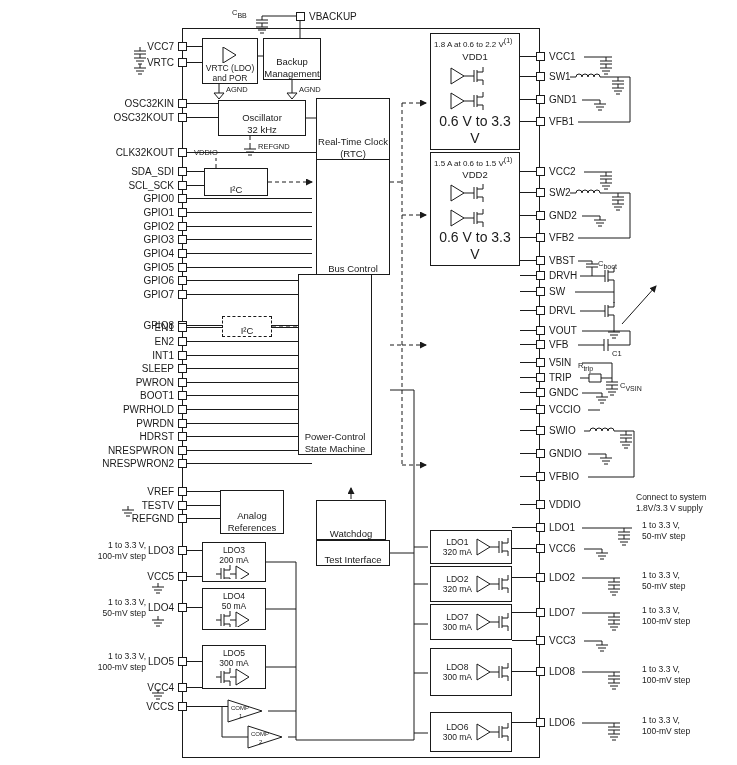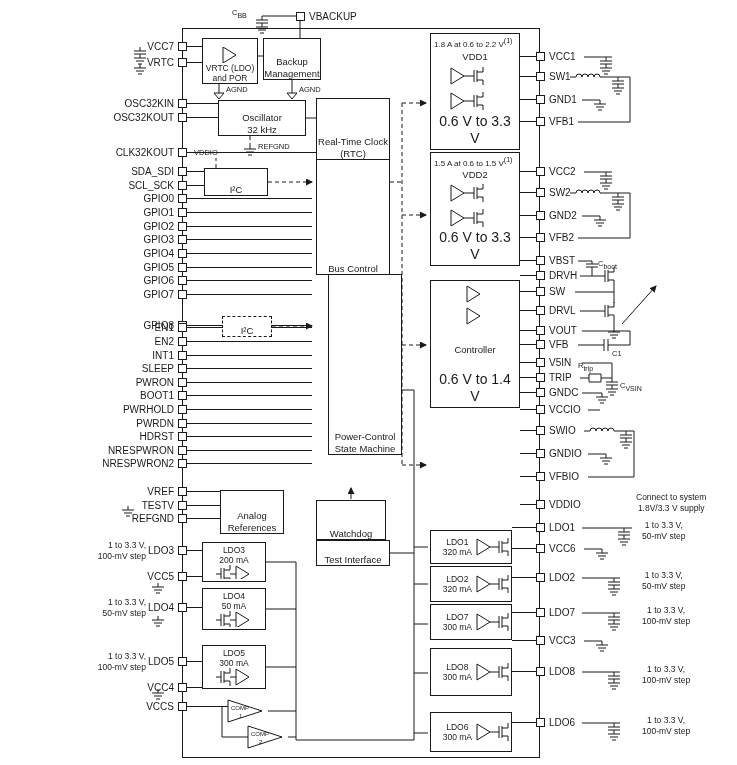--- a/index.html
+++ b/index.html
@@ -24,21 +24,21 @@
   .blk.dashed{border-style:dashed}
   .blk .hdr{font-size:8px;align-self:flex-start;text-align:left;padding:1px 0 0 1px}
   .blk .rng{font-size:14px}
   .blk sup,.tiny sup,.tiny sub{font-size:7px}
   .vblk{justify-content:space-between;padding:2px}
   .smalltxt{font-size:8.5px}
   .rldo{flex-direction:row;gap:3px;font-size:8.5px}
   .rldo .tcol{display:flex;flex-direction:column}
   .lldo{font-size:8.5px;padding:2px}
   .ann{position:absolute;font-size:8.5px;line-height:1.25;z-index:6;white-space:nowrap}
-  .ann.r{text-align:center}
+  .ann.r{text-align:left}
   .ann.l{text-align:right;width:88px}
   .tiny{position:absolute;font-size:7.5px;z-index:6;white-space:nowrap}
   svg.g{stroke:#1a1a1a;fill:none;stroke-width:1}
 </style>
 </head>
 <body>
 
 <div id="canvas">
   <div id="ic"></div>
 
@@ -562,21 +562,21 @@
     <div>Oscillator</div>
     <div>32 kHz</div>
   </div>
   <div class="blk" style="left:316px;top:98px;width:74px;height:62px">
     <div>Real-Time Clock</div>
     <div>(RTC)</div>
   </div>
   <div class="blk" style="left:316px;top:159px;width:74px;height:116px">
     <div>Bus Control</div>
   </div>
-  <div class="blk" style="left:328px;top:274px;width:74px;height:181px">
+  <div class="blk" style="left:298px;top:274px;width:74px;height:181px">
     <div>Power-Control</div>
     <div>State Machine</div>
   </div>
   <div class="blk" style="left:204px;top:168px;width:64px;height:28px">
     <div>I²C</div>
   </div>
   <div class="blk dashed" style="left:222px;top:316px;width:50px;height:21px">
     <div>I²C</div>
   </div>
   <div class="blk" style="left:220px;top:490px;width:64px;height:44px">
@@ -637,28 +637,20 @@
     <svg class="g" width="56" height="48">
         <use href="#tri" x="4" y="12"></use>
         <path d="M17,12 H22"></path>
         <use href="#fet" x="22" y="12"></use>
         <use href="#tri" x="4" y="37"></use>
         <path d="M17,37 H22"></path>
         <use href="#fet" x="22" y="37"></use>
       </svg>
     <div class="rng">0.6 V to 3.3 V</div>
   </div>
-  <div class="blk vblk" style="left:430px;top:280px;width:90px;height:128px">
-    <svg class="g" width="40" height="44">
-        <use href="#tri" x="12" y="11"></use>
-        <use href="#tri" x="12" y="33"></use>
-      </svg>
-    <div>Controller</div>
-    <div class="rng">0.6 V to 1.4 V</div>
-  </div>
 
   <div class="blk rldo" style="left:430px;top:530px;width:82px;height:34px">
     <div class="tcol">
         <div>LDO1</div>
         <div>320 mA</div>
       </div>
     <svg class="g" width="36" height="22">
         <use href="#tri" x="2" y="11"></use>
         <path d="M15,11 H19"></path>
         <use href="#fet" x="19" y="11"></use>

